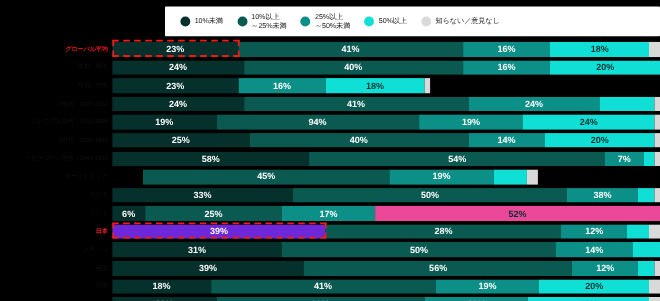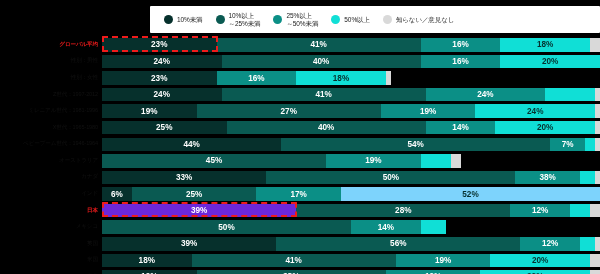--- a/index.html
+++ b/index.html
@@ -129,50 +129,50 @@
           <div class="seg s2" style="width: 41%; background: rgb(10, 90, 82);">41%</div>
           <div class="seg s3" style="width: 24%; background: rgb(11, 143, 134);">24%</div>
           <div class="seg s4" style="width: 10%; background: rgb(16, 223, 214);"></div>
           <div class="seg s5" style="width: 1%; background: rgb(217, 217, 217);"></div>
         </div>
       </div>
       <div class="row">
         <div class="row-label">ミレニアル世代：1981-1996</div>
         <div class="bar">
           <div class="seg s1" style="width: 19%; background: rgb(6, 48, 44);">19%</div>
-          <div class="seg s2" style="width: 37%; background: rgb(10, 90, 82);">27%</div>
+          <div class="seg s2" style="width: 37%; background: rgb(10, 90, 82);">94%</div>
           <div class="seg s3" style="width: 19%; background: rgb(11, 143, 134);">19%</div>
           <div class="seg s4" style="width: 24%; background: rgb(16, 223, 214);">24%</div>
           <div class="seg s5" style="width: 1%; background: rgb(217, 217, 217);"></div>
         </div>
       </div>
       <div class="row">
         <div class="row-label">X世代：1965-1980</div>
         <div class="bar">
           <div class="seg s1" style="width: 25%; background: rgb(6, 48, 44);">25%</div>
           <div class="seg s2" style="width: 40%; background: rgb(10, 90, 82);">40%</div>
           <div class="seg s3" style="width: 14%; background: rgb(11, 143, 134);">14%</div>
           <div class="seg s4" style="width: 20%; background: rgb(16, 223, 214);">20%</div>
           <div class="seg s5" style="width: 1%; background: rgb(217, 217, 217);"></div>
         </div>
       </div>
       <div class="row">
         <div class="row-label">ベビーブーム世代：1946-1964</div>
         <div class="bar">
-          <div class="seg s1" style="width: 36%; background: rgb(6, 48, 44);">44%</div>
+          <div class="seg s1" style="width: 36%; background: rgb(6, 48, 44);">58%</div>
           <div class="seg s2" style="width: 54%; background: rgb(10, 90, 82);">54%</div>
           <div class="seg s3" style="width: 7%; background: rgb(11, 143, 134);">7%</div>
           <div class="seg s4" style="width: 2%; background: rgb(16, 223, 214);"></div>
           <div class="seg s5" style="width: 1%; background: rgb(217, 217, 217);"></div>
         </div>
       </div>
       <div class="row">
         <div class="row-label">オーストラリア</div>
         <div class="bar">
-          <div class="seg s2" style="width: 45%; background: rgb(10, 90, 82);">45%</div>
+          <div class="seg s2" style="width: 45%; background: rgb(10, 90, 82); margin-left: 28px;">45%</div>
           <div class="seg s3" style="width: 19%; background: rgb(11, 143, 134);">19%</div>
           <div class="seg s4" style="width: 6%; background: rgb(16, 223, 214);"></div>
           <div class="seg s5" style="width: 2%; background: rgb(217, 217, 217);"></div>
         </div>
       </div>
       <div class="row">
         <div class="row-label">カナダ</div>
         <div class="bar">
           <div class="seg s1" style="width: 33%; background: rgb(6, 48, 44);">33%</div>
           <div class="seg s2" style="width: 50%; background: rgb(10, 90, 82);">50%</div>
@@ -180,38 +180,39 @@
           <div class="seg s4" style="width: 3%; background: rgb(16, 223, 214);"></div>
           <div class="seg s5" style="width: 1%; background: rgb(217, 217, 217);"></div>
         </div>
       </div>
       <div class="row">
         <div class="row-label">インド</div>
         <div class="bar">
           <div class="seg s1" style="width: 6%; background: rgb(6, 48, 44);">6%</div>
           <div class="seg s2" style="width: 25%; background: rgb(10, 90, 82);">25%</div>
           <div class="seg s3" style="width: 17%; background: rgb(11, 143, 134);">17%</div>
-          <div class="seg s4" style="width: 52%; background: #7dd3fc;">52%</div>
+          <div class="seg s4" style="width: 52%; background: #ec4899;">52%</div>
           <div class="seg s5" style="width: 0%; background: rgb(217, 217, 217);"></div>
         </div>
       </div>
       <div class="row hl">
         <div class="row-label">日本</div>
         <div class="bar">
           <div class="seg s1" style="width: 39%; background: #6d28d9;">39%</div>
           <div class="seg s2" style="width: 43%; background: rgb(10, 90, 82);">28%</div>
           <div class="seg s3" style="width: 12%; background: rgb(11, 143, 134);">12%</div>
           <div class="seg s4" style="width: 4%; background: rgb(16, 223, 214);"></div>
           <div class="seg s5" style="width: 2%; background: rgb(217, 217, 217);"></div>
         </div>
         <div class="hl-box" style="left: 102px; width: 195.22px;"></div>
       </div>
       <div class="row">
         <div class="row-label">メキシコ</div>
         <div class="bar">
+          <div class="seg s1" style="width: 31%; background: rgb(6, 48, 44);">31%</div>
           <div class="seg s2" style="width: 50%; background: rgb(10, 90, 82);">50%</div>
           <div class="seg s3" style="width: 14%; background: rgb(11, 143, 134);">14%</div>
           <div class="seg s4" style="width: 5%; background: rgb(16, 223, 214);"></div>
           <div class="seg s5" style="width: 0%; background: rgb(217, 217, 217);"></div>
         </div>
       </div>
       <div class="row">
         <div class="row-label">英国</div>
         <div class="bar">
           <div class="seg s1" style="width: 35%; background: rgb(6, 48, 44);">39%</div>

